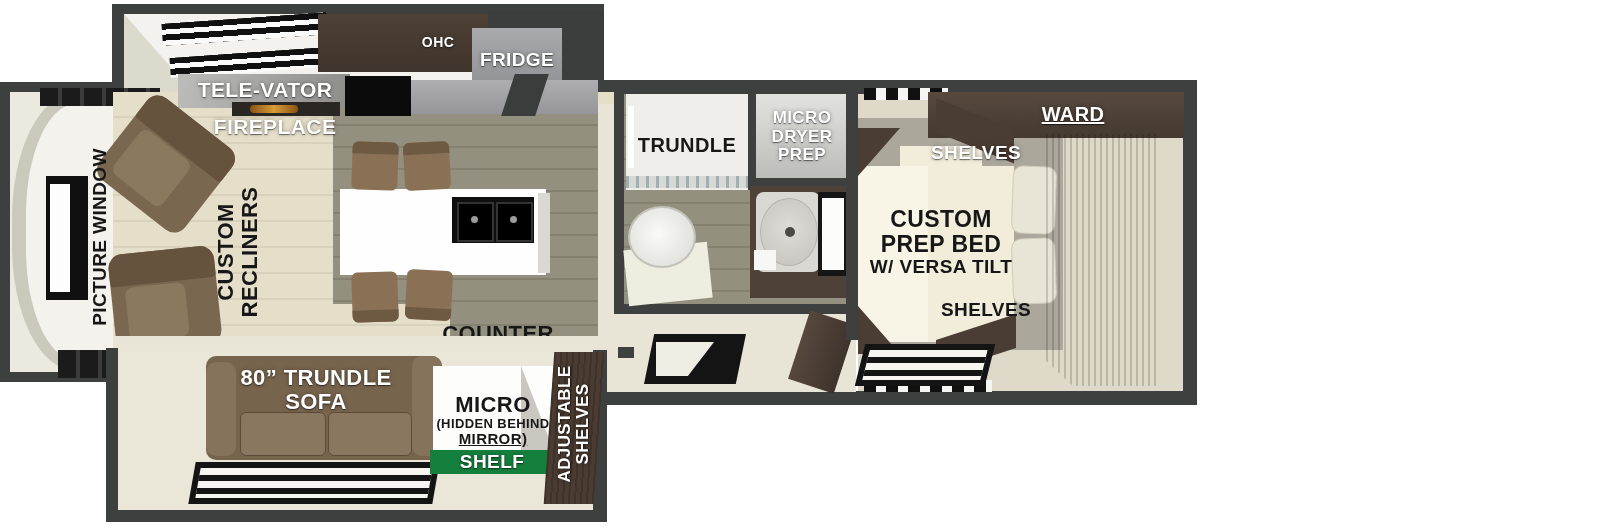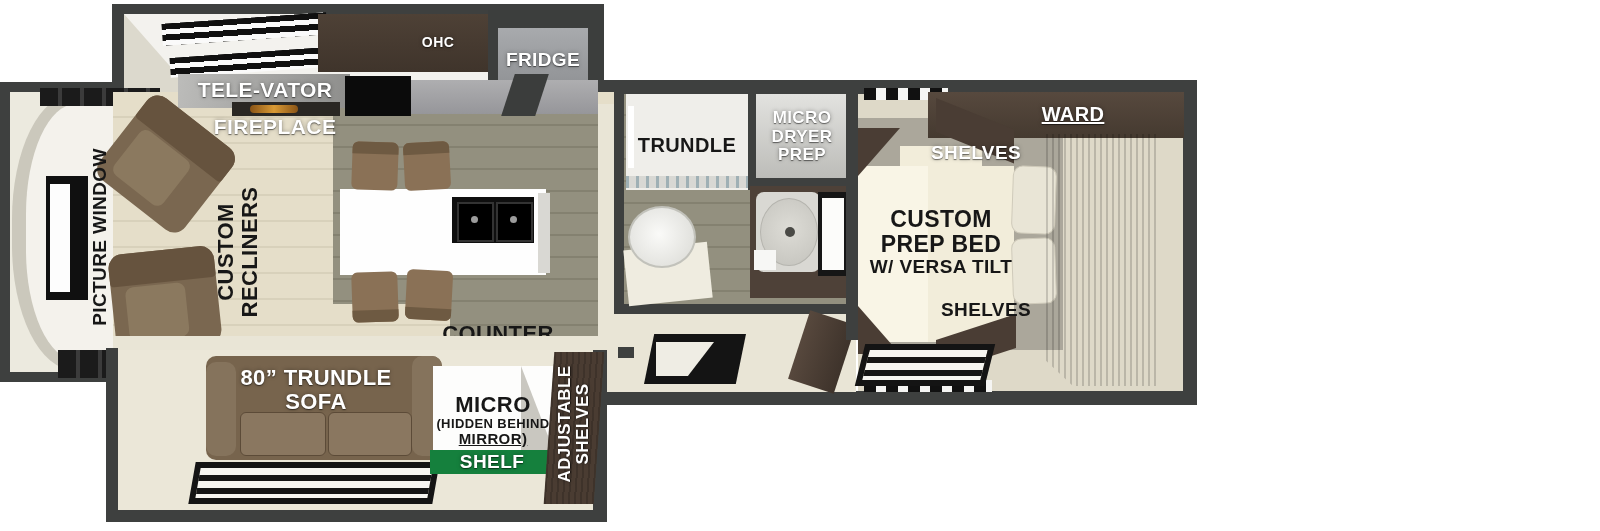--- a/index.html
+++ b/index.html
@@ -30,21 +30,21 @@
   <div class="abs" style="left:124px;top:14px;width:470px;height:84px;background:#f3f2ee;"></div>
   <div class="abs" style="left:124px;top:14px;width:74px;height:84px;background:#dcd9cd;clip-path:polygon(0 0,100% 100%,0 100%);"></div>
   <div class="abs winband" style="left:162px;top:18px;width:165px;height:22px;transform:rotate(-4deg);"></div>
   <div class="abs winband" style="left:170px;top:52px;width:168px;height:20px;transform:rotate(-4deg);"></div>
 
   <div class="abs" style="left:318px;top:14px;width:194px;height:58px;background:linear-gradient(180deg,#4e4136,#3f342b);">
     <div class="lbl lblW" style="width:100%;height:100%;font-size:14px;padding-left:23px;">OHC</div>
   </div>
 
   <div class="abs" style="left:488px;top:10px;width:116px;height:98px;background:#3c3e3d;"></div>
-  <div class="abs" style="left:498px;top:28px;width:90px;height:64px;background:linear-gradient(180deg,#a8aaad,#8e9093);">
+  <div class="abs" style="left:472px;top:28px;width:90px;height:64px;background:linear-gradient(180deg,#a8aaad,#8e9093);">
     <div class="lbl lblW" style="width:100%;height:100%;font-size:19px;">FRIDGE</div>
   </div>
 
   <div class="abs wall" style="left:0px;top:82px;width:113px;height:300px;"></div>
   <div class="abs" style="left:10px;top:92px;width:103px;height:280px;background:#eceadf;"></div>
   <div class="abs" style="left:12px;top:94px;width:99px;height:276px;background:#cbc8bc;border-radius:62px 0 0 62px / 125px 0 0 125px;"></div>
   <div class="abs" style="left:26px;top:104px;width:87px;height:256px;background:#f4f2ec;border-radius:50px 0 0 50px / 110px 0 0 110px;"></div>
   <div class="abs" style="left:46px;top:176px;width:42px;height:124px;background:#101010;"></div>
   <div class="abs" style="left:50px;top:184px;width:20px;height:108px;background:#fdfdfd;"></div>
   <div class="abs" style="left:40px;top:88px;width:120px;height:18px;background:repeating-linear-gradient(90deg,#1b1b1b 0 18px,#3b3b3b 18px 22px);"></div>

